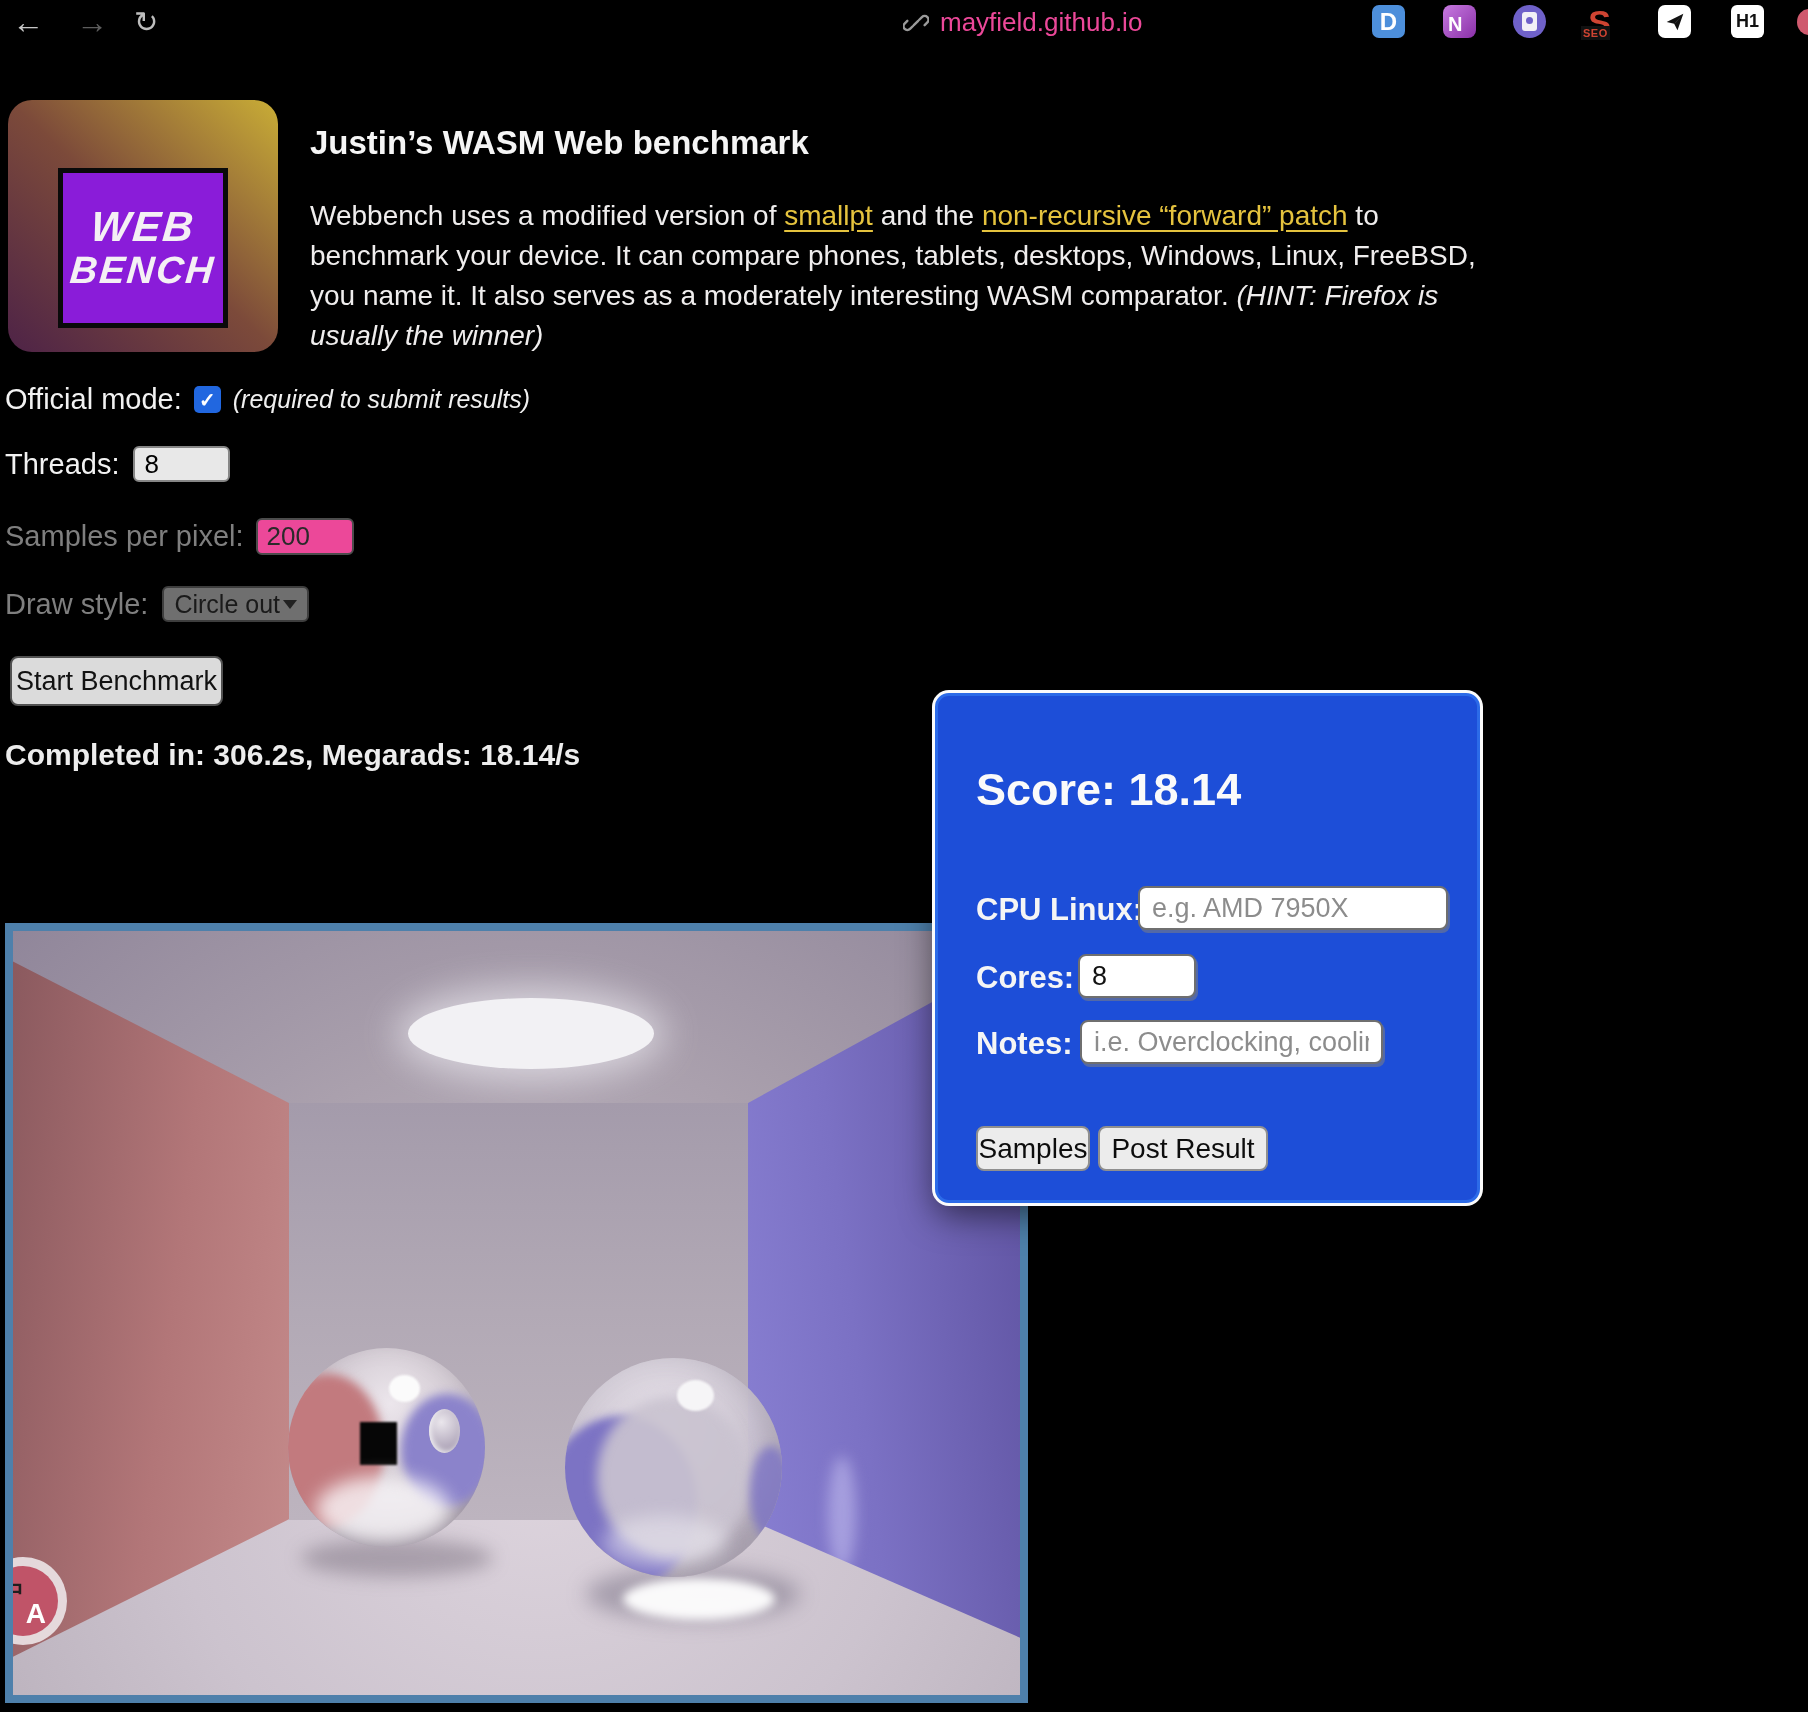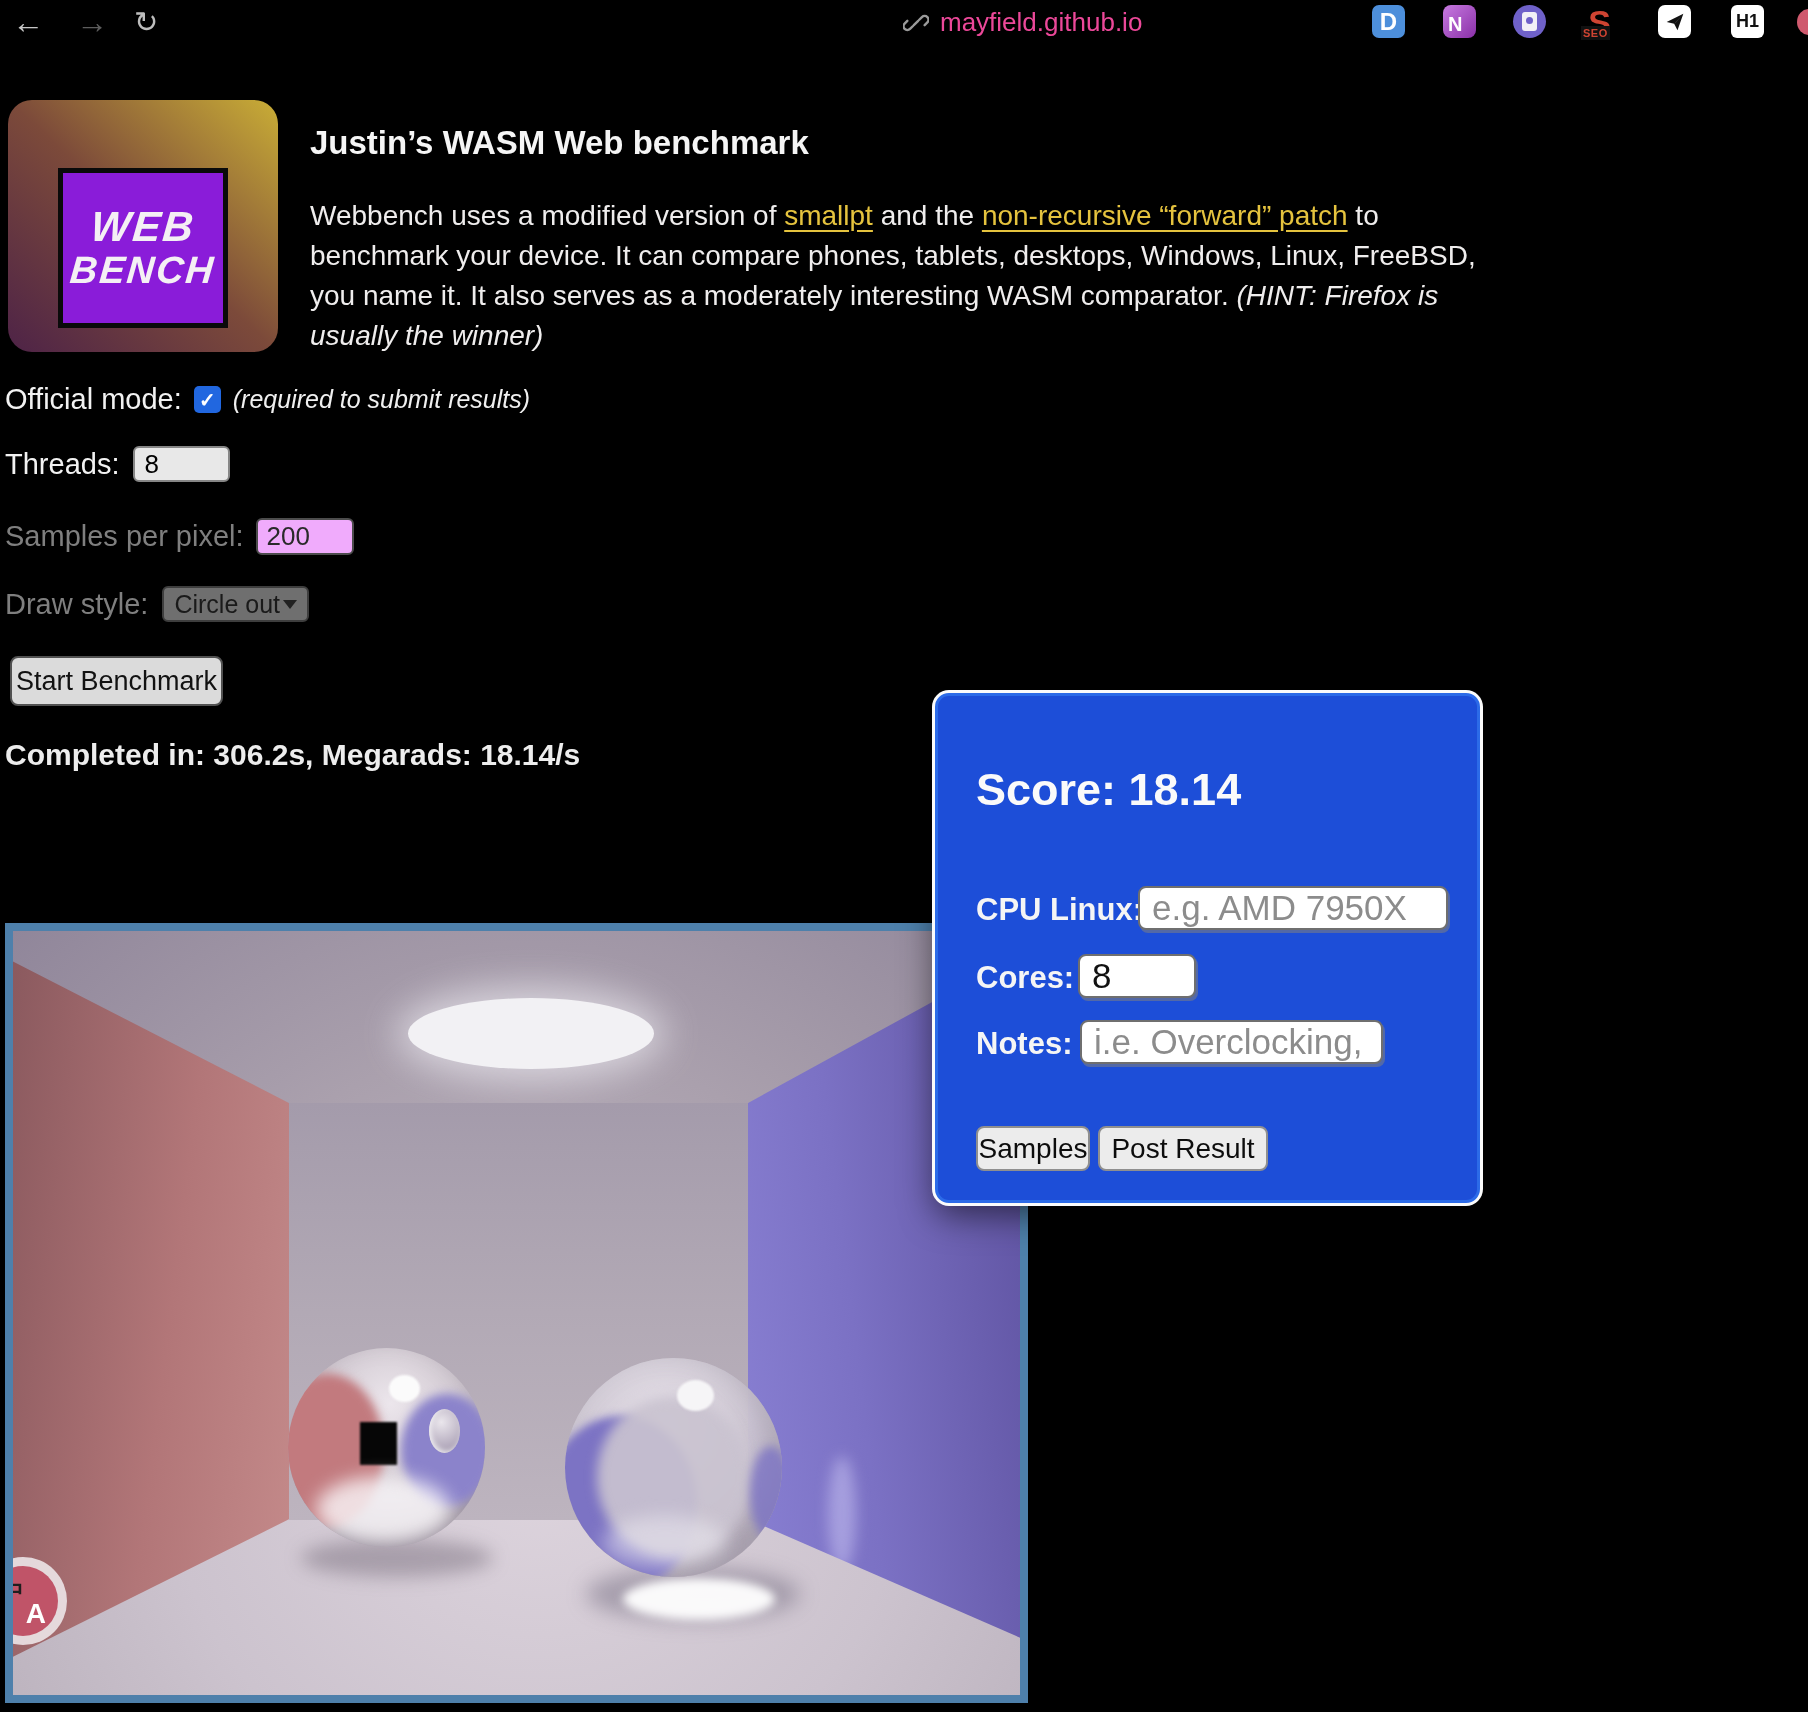--- a/index.html
+++ b/index.html
@@ -48,21 +48,21 @@
   .flabel { font-size:29px; color:#f2f2f2; }
   .flabel.dim { color:#7f7f7f; }
   .row-official { left:5px; top:383px; gap:12px; }
   .checkbox { width:27px; height:27px; background:#2167e0; border-radius:5px; color:#fff;
               display:flex; align-items:center; justify-content:center; font-size:20px; font-weight:bold; cursor:pointer; }
   .official-note { font-size:25px; font-style:italic; color:#f0f0f0; }
   .row-threads { left:5px; top:446px; gap:14px; }
   .in-threads { width:97px; height:36px; background:#e8e8e8; border:2px solid #868686; border-radius:6px;
                 font-family:inherit; font-size:26px; color:#000; padding:0 9px; }
   .row-samples { left:5px; top:518px; gap:12px; }
-  .in-samples { width:98px; height:37px; background:#f0abfc; border:2px solid #4c4c4c; border-radius:6px;
+  .in-samples { width:98px; height:37px; background:#ec4899; border:2px solid #4c4c4c; border-radius:6px;
                 font-family:inherit; font-size:26px; color:#2a2a2a; padding:0 9px; }
   .row-draw { left:5px; top:586px; gap:14px; }
   .selectbox { width:147px; height:36px; background:#6f6f6f; border:2px solid #3e3e3e; border-radius:6px;
                display:flex; align-items:center; justify-content:space-between; padding:0 10px; cursor:pointer; }
   .select-value { font-size:25px; color:#1a1a1a; }
   .chev { width:0; height:0; border-left:7px solid transparent; border-right:7px solid transparent; border-top:9px solid #222; }
   .start-btn { position:absolute; left:10px; top:656px; width:213px; height:50px; background:#dbdbdb;
                border:2px solid #515151; border-radius:8px; font-family:inherit; font-size:27px; color:#121212; cursor:pointer;text-align:center; }
   .completed { position:absolute; left:5px; top:738px; font-size:30px; font-weight:bold; color:#ededed; }
 
@@ -119,21 +119,21 @@
   .tr-zh { position:absolute; left:12px; top:9px; font-size:24px; font-weight:bold; color:#1e1e1e; }
   .tr-a  { position:absolute; right:12px; bottom:6px; font-size:28px; font-weight:bold; color:#fff; }
 
   
   .modal { position:absolute; left:935px; top:693px; width:545px; height:510px; background:#1d4ed8;
            border:3px solid #2c6be8; border-radius:14px;
            box-shadow:0 0 0 3px #fbfbfb, 0 12px 34px rgba(0,0,0,0.55); }
   .score { position:absolute; left:38px; top:68px; font-size:45px; font-weight:bold; color:#fafafa; }
   .mlabel { position:absolute; font-size:31px; font-weight:bold; color:#f5f5f5; }
   .minput { position:absolute; height:44px; background:#fff; border:2px solid #6f6f6f; border-radius:8px;
-            font-family:inherit; font-size:35px; color:#111; padding:0 12px;
+            font-family:inherit; font-size:27px; color:#111; padding:0 12px;
             box-shadow:2px 3px 0 rgba(128,128,128,0.55); }
   .minput::placeholder { color:#8c8c8c; opacity:1; }
   .lab-cpu { left:38px; top:196px; } .in-cpu { left:200px; top:190px; width:310px; }
   .lab-cores { left:38px; top:264px; } .in-cores { left:140px; top:258px; width:118px; }
   .lab-notes { left:38px; top:330px; } .in-notes { left:142px; top:324px; width:303px; }
   .mbtn { position:absolute; top:430px; height:45px; background:#ececec; border:2px solid #8f8f8f; border-radius:8px;
           font-family:inherit; font-size:28px; color:#0d0d0d; cursor:pointer; }
   .btn-cancel { left:38px; width:114px; }
   .btn-post { left:160px; width:170px; }
 </style>

